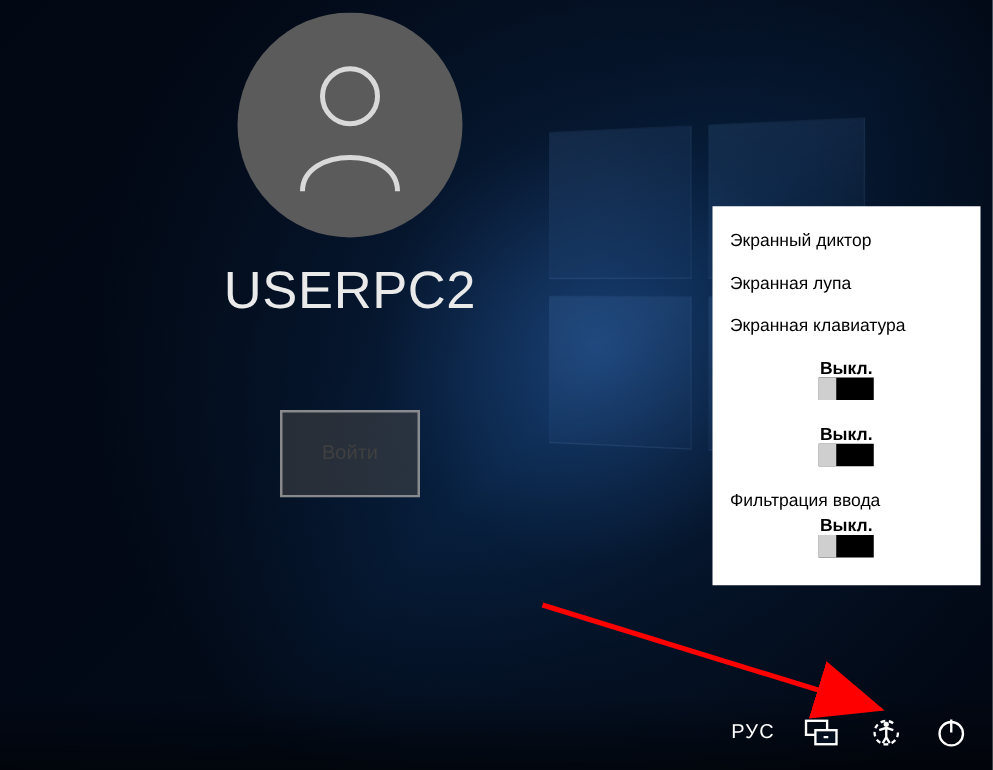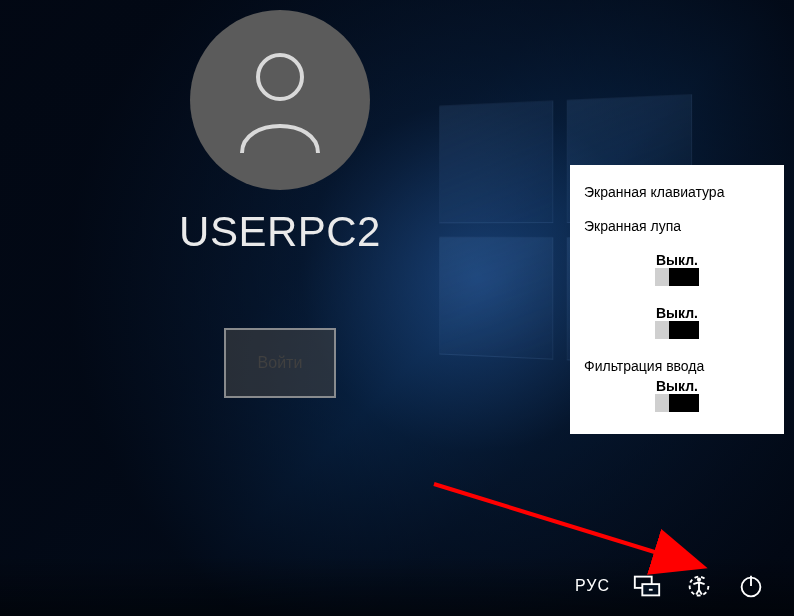--- a/index.html
+++ b/index.html
@@ -97,21 +97,21 @@
   }
 
   
   .bottombar {
     position: absolute;
     left: 0; right: 0; bottom: 0;
     height: 60px;
     display: flex;
     align-items: center;
     justify-content: flex-end;
-    padding-right: 28px;
+    padding-right: 18px;
     gap: 22px;
     background: linear-gradient(to top, rgba(0,0,0,0.5), rgba(0,0,0,0));
   }
   .lang {
     font-size: 16px;
     letter-spacing: 1px;
     color: #fff;
     cursor: pointer;
   }
   .bar-icon {
@@ -144,22 +144,23 @@
     <svg viewBox="0 0 100 110">
       <circle cx="50" cy="32" r="22"></circle>
       <path d="M12 108 C12 72 88 72 88 108"></path>
     </svg>
   </div>
   <div class="username">UserPC2</div>
   <div class="signin-btn">Войти</div>
 </div>
 
 <div class="ease-popup">
+  <div class="ease-item">Экранный диктор</div>
+  <div class="ease-item">Экранная лупа</div>
   <div class="ease-item">Экранная клавиатура</div>
-  <div class="ease-item">Экранная лупа</div>
 
   <div class="ease-toggle">
     <div class="row">
       <div class="state">Выкл.</div>
       <div class="toggle">
           <div class="knob"></div>
         </div>
     </div>
   </div>
 

